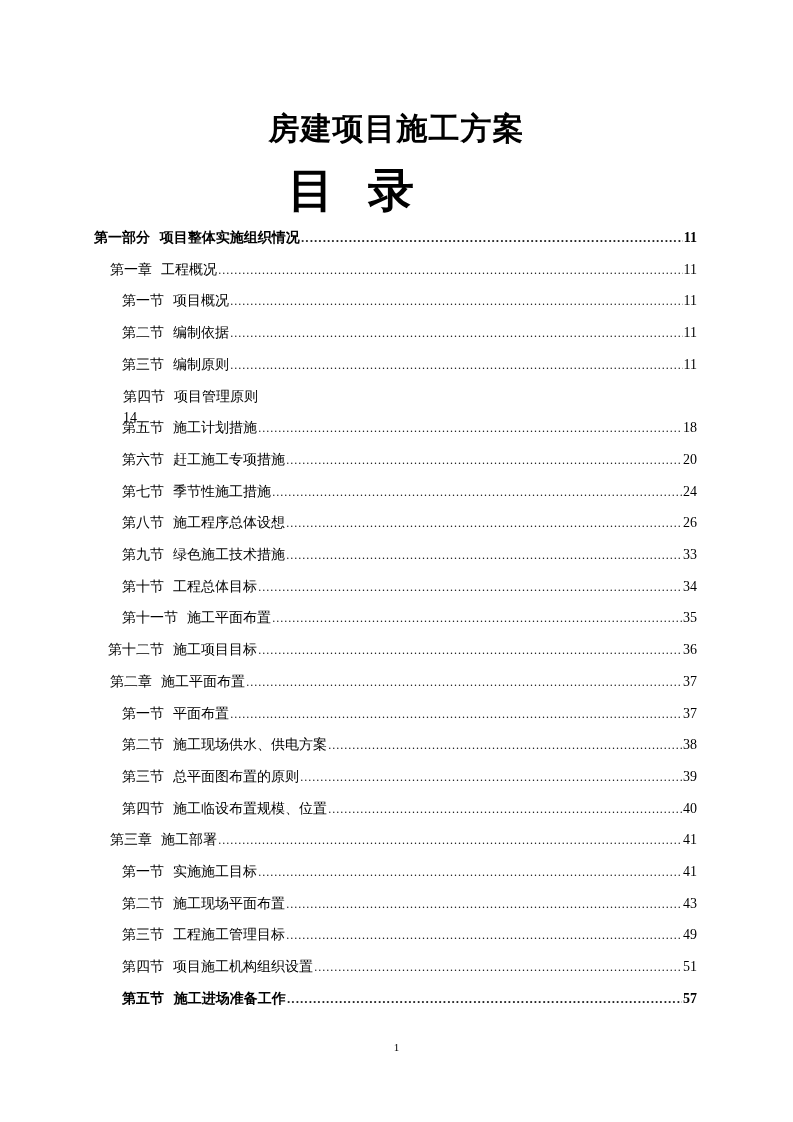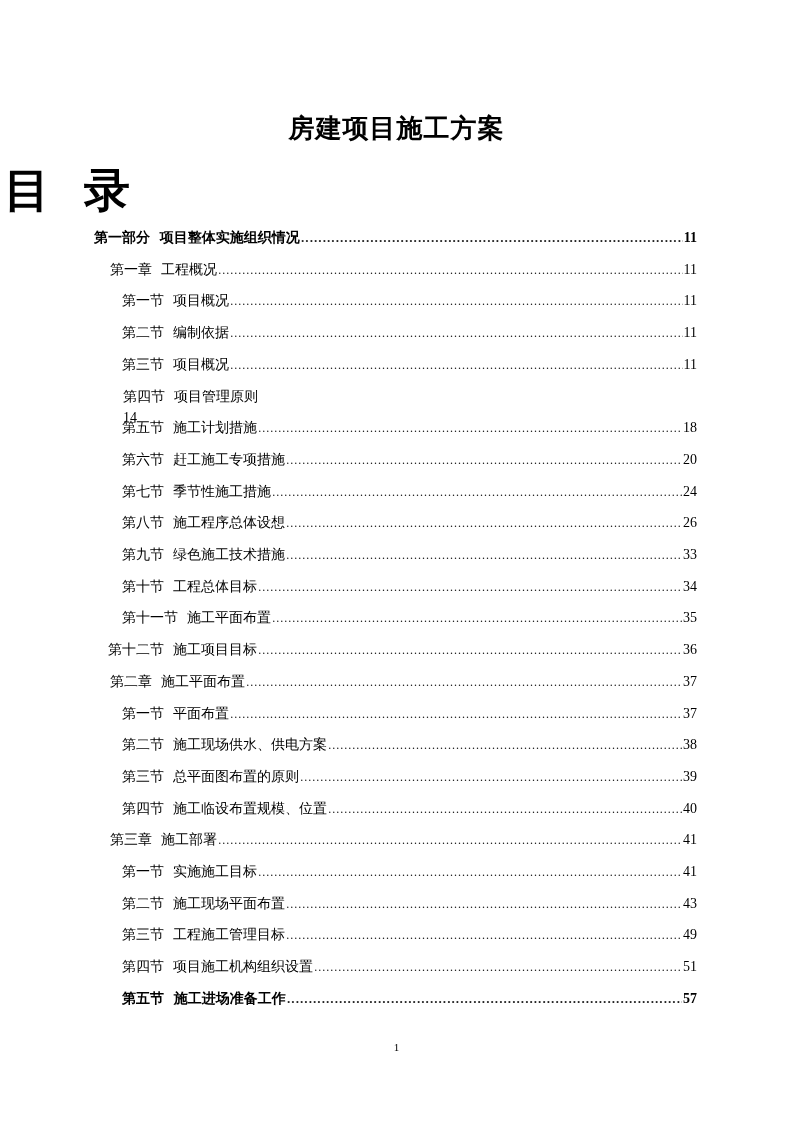--- a/index.html
+++ b/index.html
@@ -1,21 +1,21 @@
 <!DOCTYPE html>
 <html><head>
 <meta charset="utf-8">
 <style>
   html, body { margin: 0; padding: 0; background: #ffffff; }
   body { width: 793px; height: 1122px; position: relative; overflow: hidden;
          font-family: "DejaVu Serif", "Liberation Serif", serif; color: #000; }
   .doc-title { position: absolute; left: 0; width: 793px; top: 106px; text-align: center;
-               font-size: 26px; font-weight: bold; letter-spacing: 1px; line-height: 44px;
+               font-size: 31px; font-weight: bold; letter-spacing: 1px; line-height: 44px;
                font-family: "DejaVu Sans", sans-serif; }
-  .toc-heading { position: absolute; left: 4px; width: 678px; top: 160px; text-align: left;
+  .toc-heading { position: absolute; left: 12px; width: 678px; top: 160px; text-align: center;
                  font-size: 46px; font-weight: bold; line-height: 60px; word-spacing: 18px;
                  font-family: "DejaVu Sans", sans-serif; }
   .toc { position: absolute; left: 0; top: 226px; width: 793px; }
   .toc-row { position: absolute; display: flex; align-items: baseline; height: 22px;
              font-size: 14px; line-height: 22px; right: 96px; }
   .toc-row .label { white-space: pre; flex: none; }
   .toc-row .leader { flex: 1; overflow: hidden; white-space: nowrap; margin: 0 1px;
                      letter-spacing: 0.5px; color: #222; font-size: 11px; }
   .toc-row .leader::before { content: "................................................................................................................................................................................................................................................"; }
   .toc-row .page { flex: none; font-family: "Liberation Serif", serif; font-size: 14px; }
@@ -45,21 +45,21 @@
       <span class="label">第一节  项目概况</span>
       <span class="leader"></span>
       <span class="page">11</span>
     </div>
   <div class="toc-row" style="top:95.1px;left:122px;">
       <span class="label">第二节  编制依据</span>
       <span class="leader"></span>
       <span class="page">11</span>
     </div>
   <div class="toc-row" style="top:126.8px;left:122px;">
-      <span class="label">第三节  项目概况</span>
+      <span class="label">第三节  编制原则</span>
       <span class="leader"></span>
       <span class="page">11</span>
     </div>
   <div class="toc-row" style="top:158.5px;left:122px;flex-direction:column;">
       <span class="label">第四节  项目管理原则</span>
       <span class="leader"></span>
       <span class="page">14</span>
     </div>
   <div class="toc-row" style="top:190.2px;left:122px;">
       <span class="label">第五节  施工计划措施</span>

